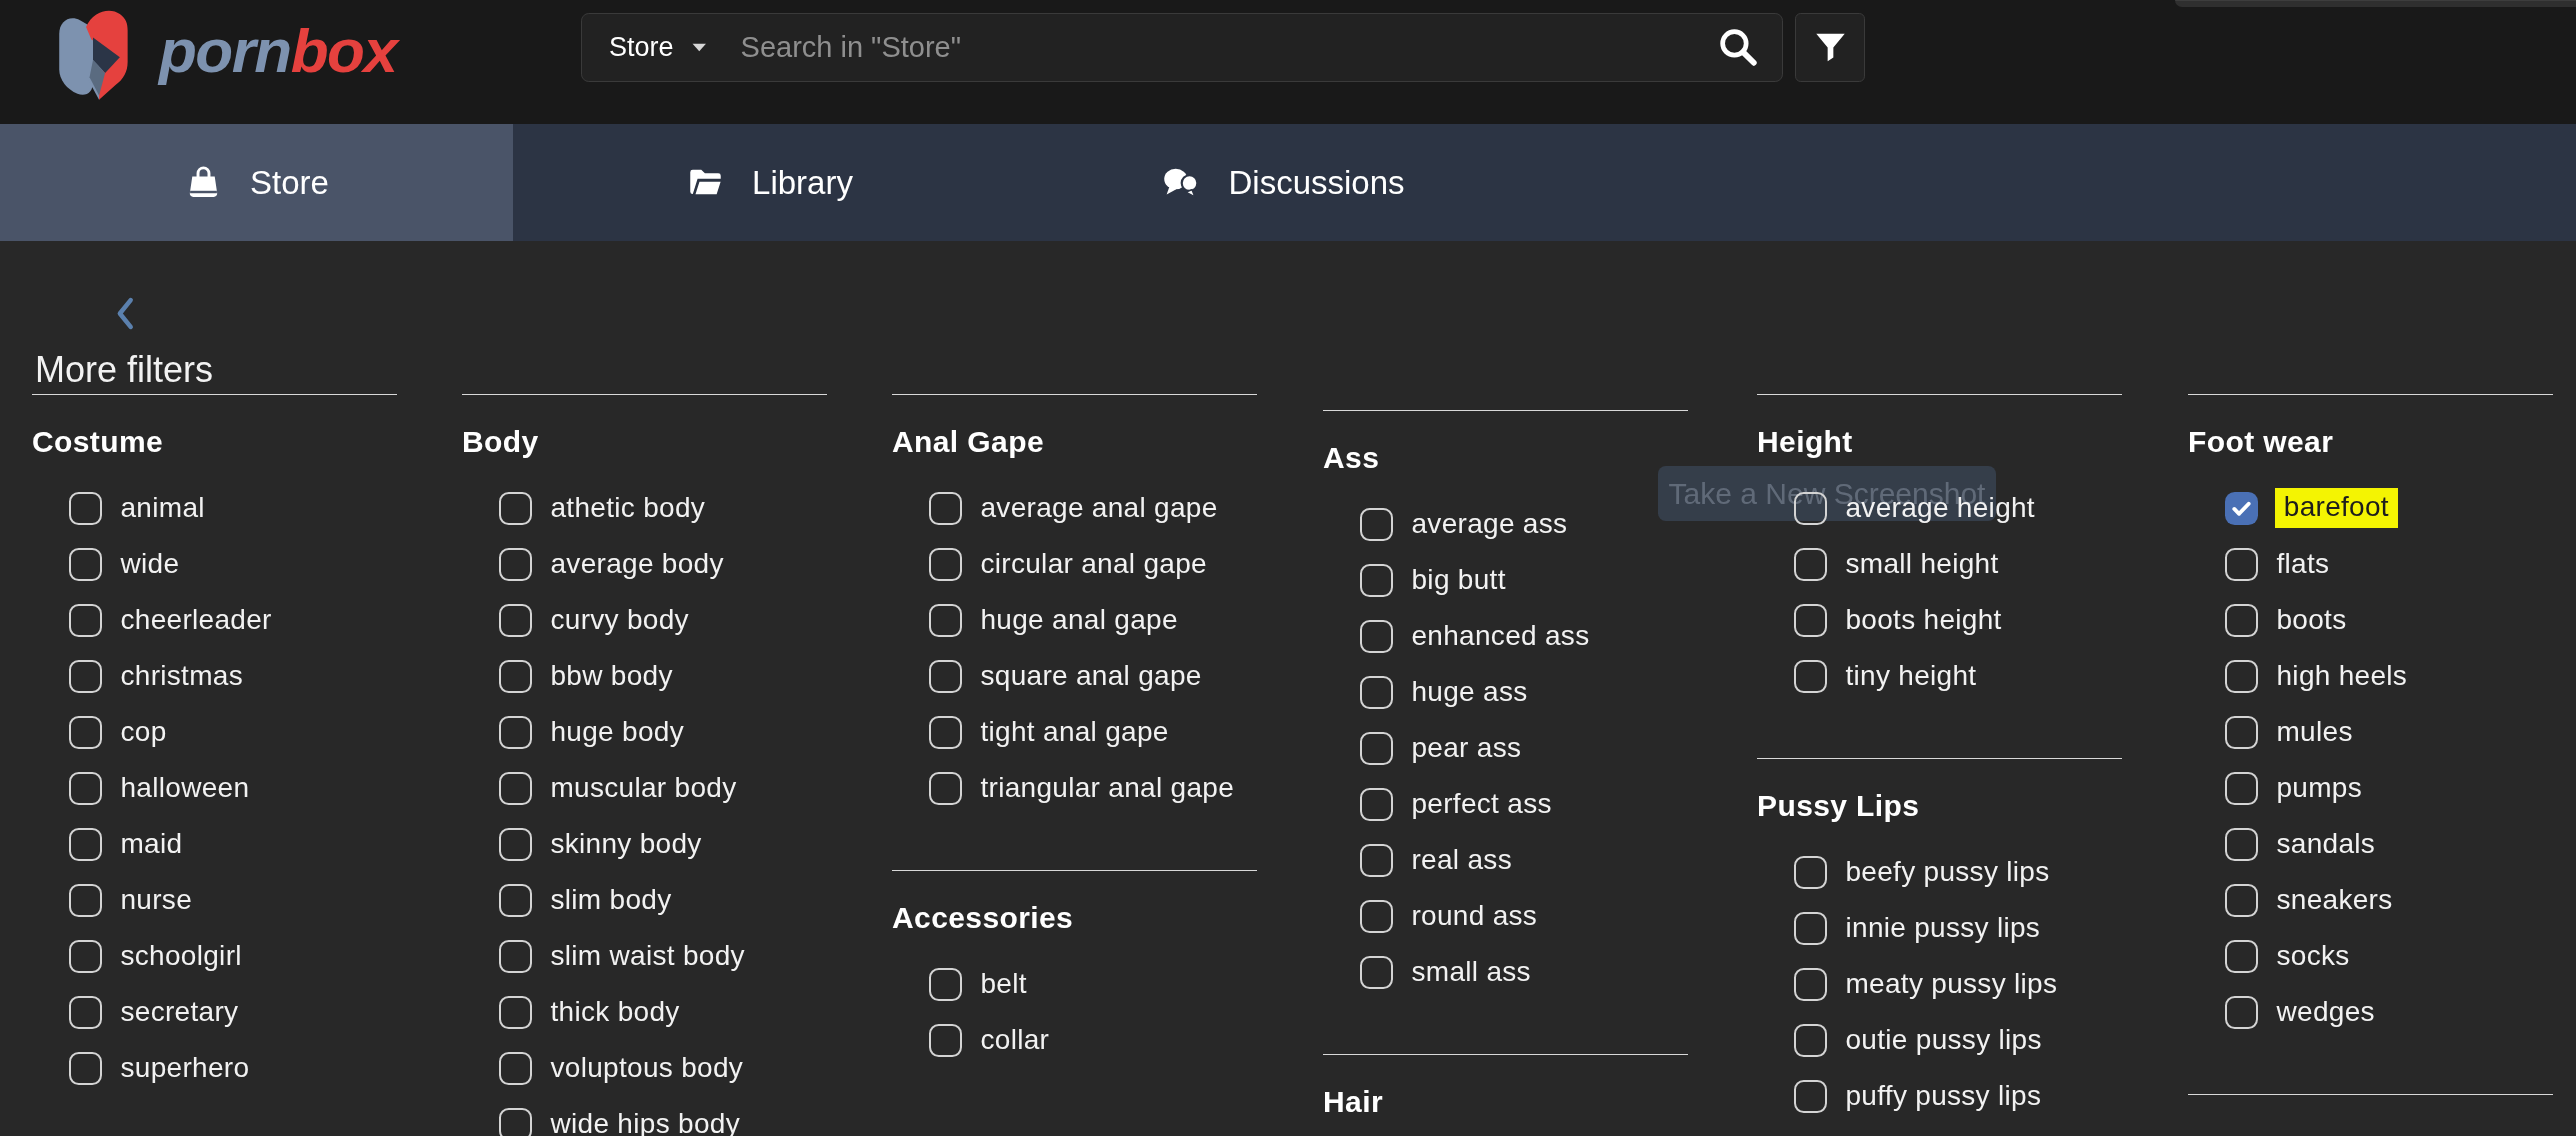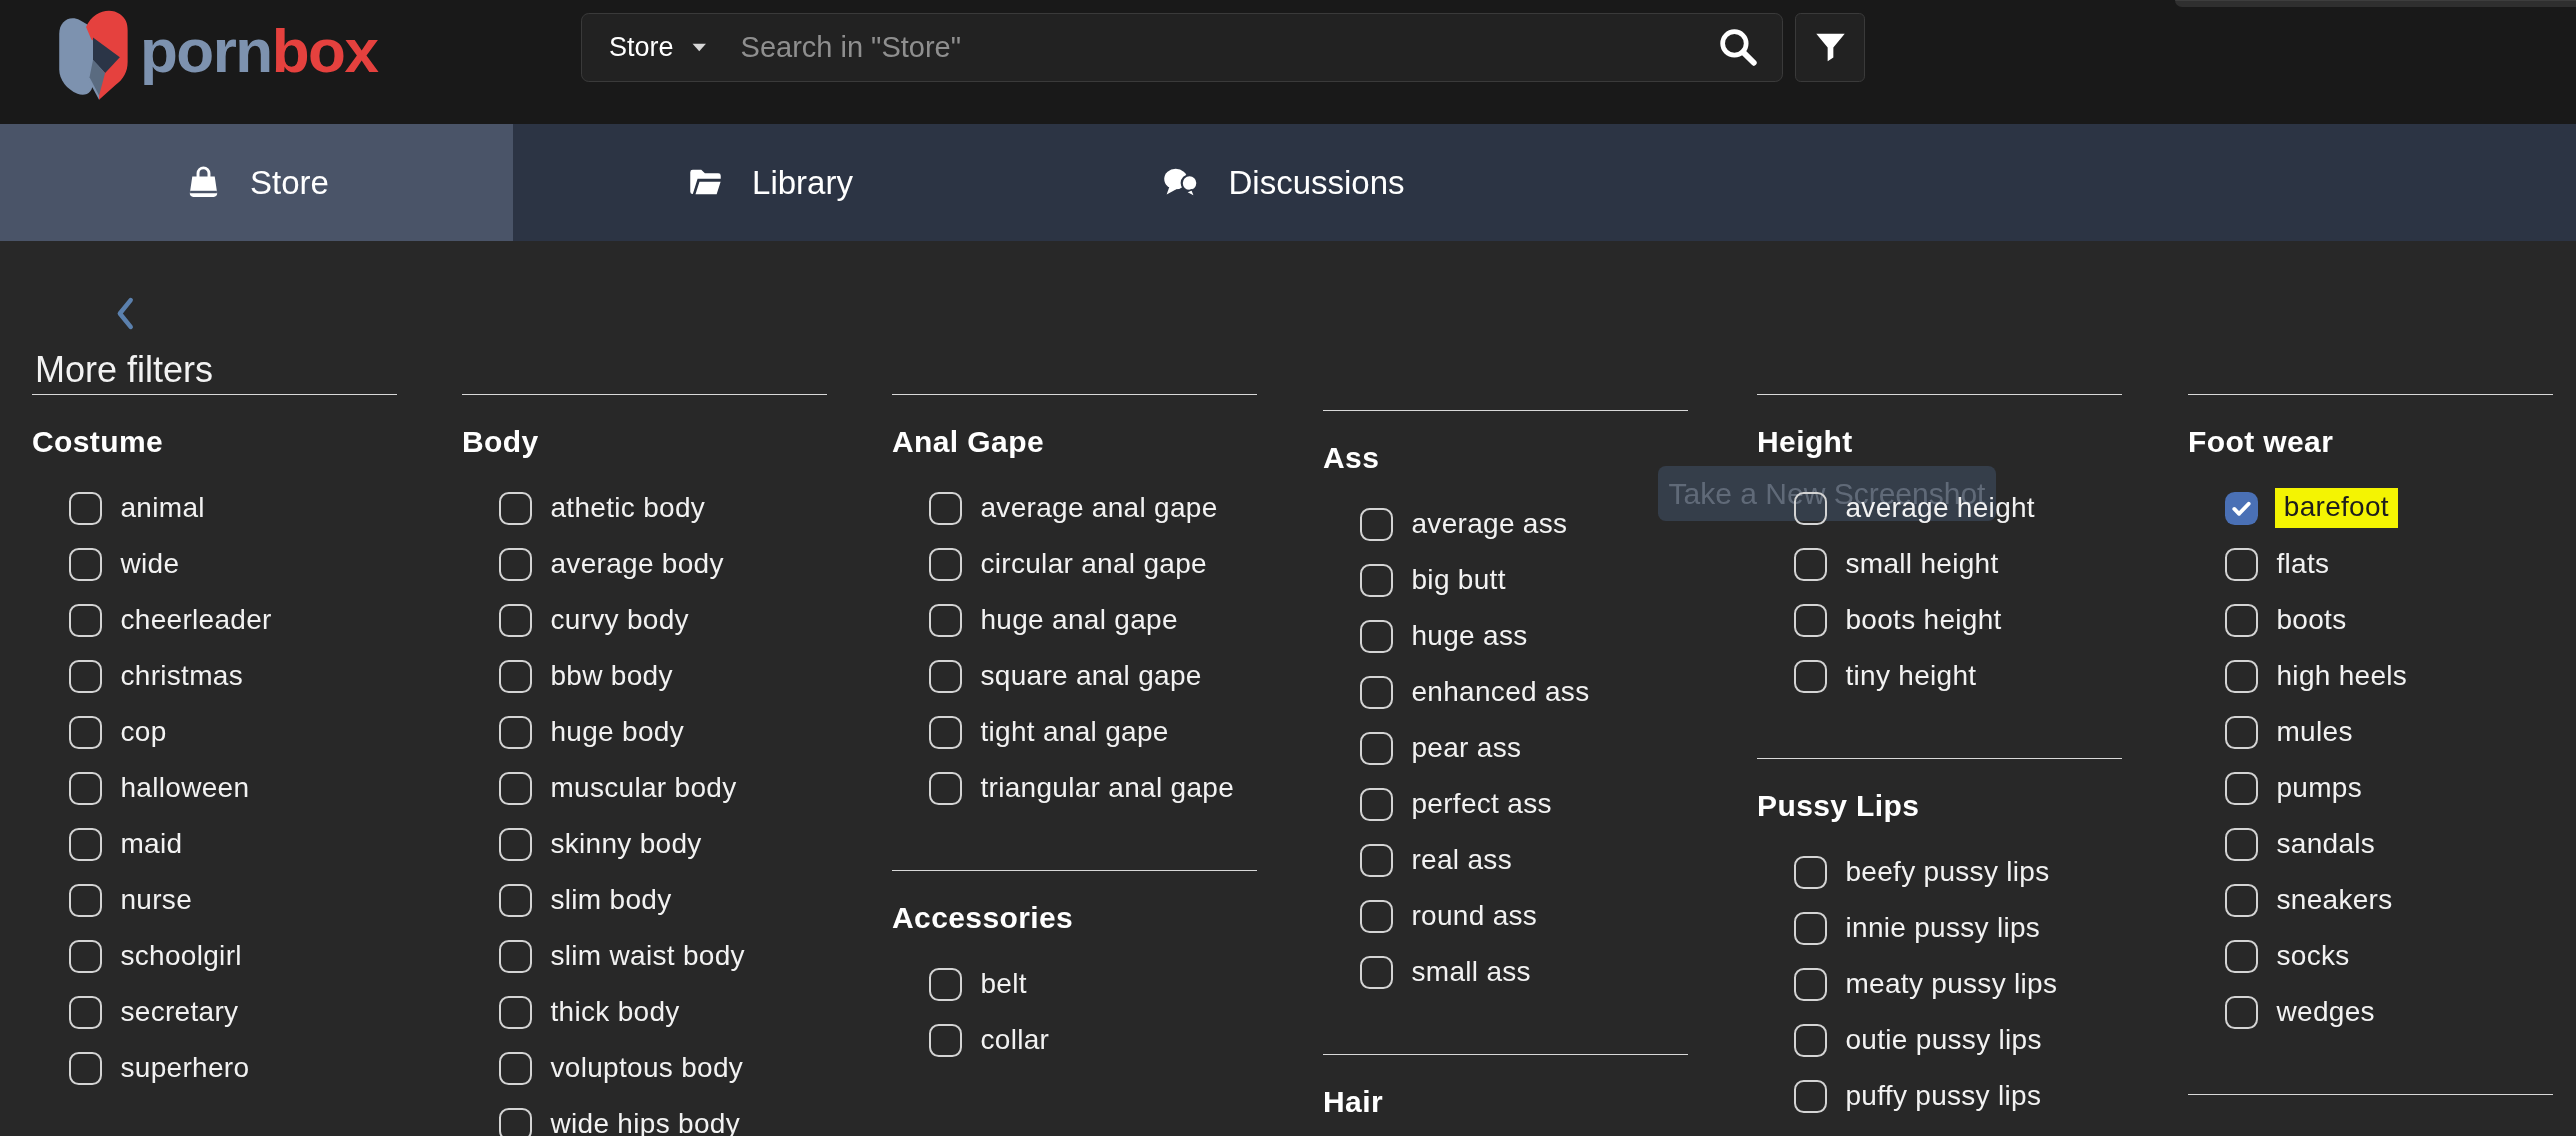--- a/index.html
+++ b/index.html
@@ -5,21 +5,21 @@
   * { box-sizing: border-box; }
   html,body { margin:0; padding:0; }
   body {
     width:2576px; height:1137px; position:relative; overflow:hidden;
     background:var(--page_bg,#282828);
     font-family:"Liberation Sans","DejaVu Sans",sans-serif;
     -webkit-font-smoothing:antialiased;
   }
   
   .header { position:absolute; top:0; left:0; width:100%; height:124px; background:var(--header_bg,#191919); z-index:4; }
-  .logo { position:absolute; left:49px; top:7.8px; display:flex; align-items:center; gap:3px; cursor:pointer; }
+  .logo { position:absolute; left:49px; top:7.8px; display:flex; align-items:center; gap:22px; cursor:pointer;font-style:italic; }
   .logo-mark { width:88px; height:97px; }
   .logo-text { font-size:62px; font-weight:700; letter-spacing:-1.5px; line-height:1; padding-bottom:9.7px; }
   .logo-text .lp { color:var(--logo_blue,#7d92af); }
   .logo-text .lb { color:var(--logo_red,#e5413e); }
   .search-box {
     position:absolute; left:581px; top:12.6px; width:1202px; height:69px;
     background:var(--input_bg,#222); border:1px solid var(--input_border,#3a3a3a);
     border-radius:7.8px; display:flex; align-items:center; padding:0 21.4px 0 27px;
   }
   .scope { display:flex; align-items:center; gap:17.5px; cursor:pointer; flex:none; }
@@ -295,25 +295,25 @@
         <li class="opt">
           <span class="cb"></span>
           <span class="lbl">average ass</span>
         </li>
         <li class="opt">
           <span class="cb"></span>
           <span class="lbl">big butt</span>
         </li>
         <li class="opt">
           <span class="cb"></span>
+          <span class="lbl">enhanced ass</span>
+        </li>
+        <li class="opt">
+          <span class="cb"></span>
           <span class="lbl">huge ass</span>
-        </li>
-        <li class="opt">
-          <span class="cb"></span>
-          <span class="lbl">enhanced ass</span>
         </li>
         <li class="opt">
           <span class="cb"></span>
           <span class="lbl">pear ass</span>
         </li>
         <li class="opt">
           <span class="cb"></span>
           <span class="lbl">perfect ass</span>
         </li>
         <li class="opt">

